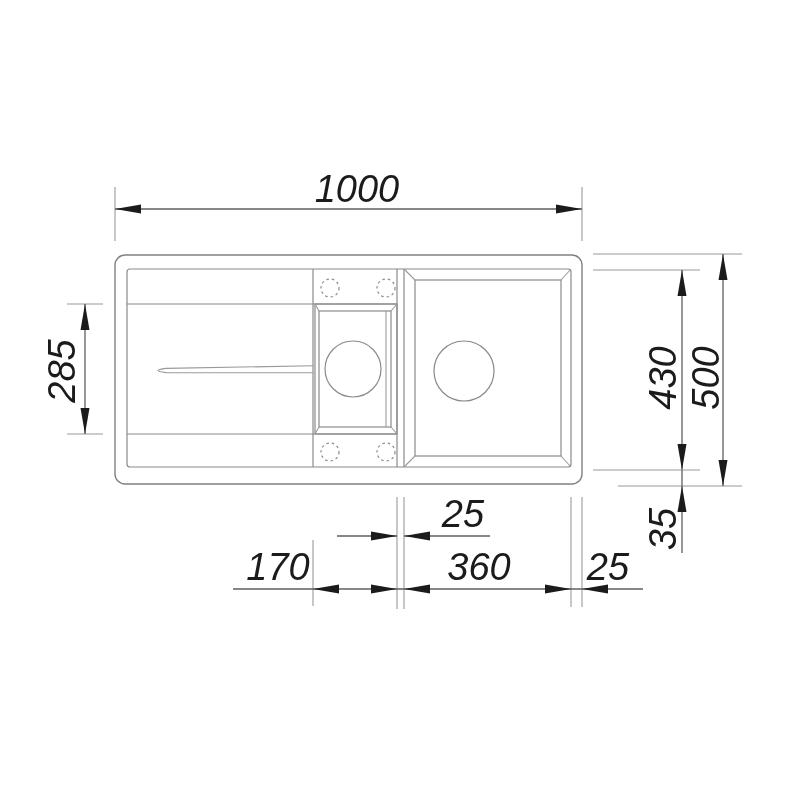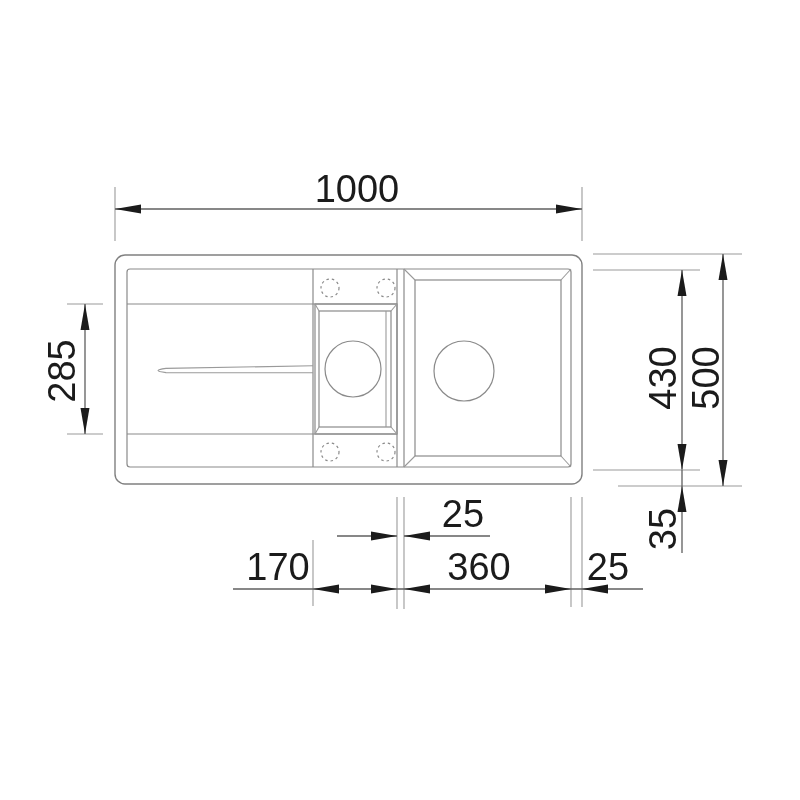--- a/index.html
+++ b/index.html
@@ -2,20 +2,21 @@
 <html><head>
 <meta charset="utf-8">
 <style>
   html,body{margin:0;padding:0;background:#ffffff;}
   .stage{
     position:relative;
     width:800px;height:800px;
     background:#ffffff;
     overflow:hidden;
     font-family:"Liberation Sans", sans-serif;
+    font-style:italic;
   }
   svg{position:absolute;left:0;top:0;}
   .outline{stroke:#808080;stroke-width:1.4;fill:none;}
   .detail{stroke:#8a8a8a;stroke-width:1.2;fill:none;}
   .thin{stroke:#9a9a9a;stroke-width:1.1;fill:none;}
   .taphole{stroke:#8a8a8a;stroke-width:1.2;fill:none;stroke-dasharray:2.5 3;}
   .ext{stroke:#9a9a9a;stroke-width:1.1;fill:none;}
   .dim{stroke:#5f5f5f;stroke-width:1.3;fill:none;}
   .arrow{fill:#1b1b1b;stroke:none;}
   .dim-text{

